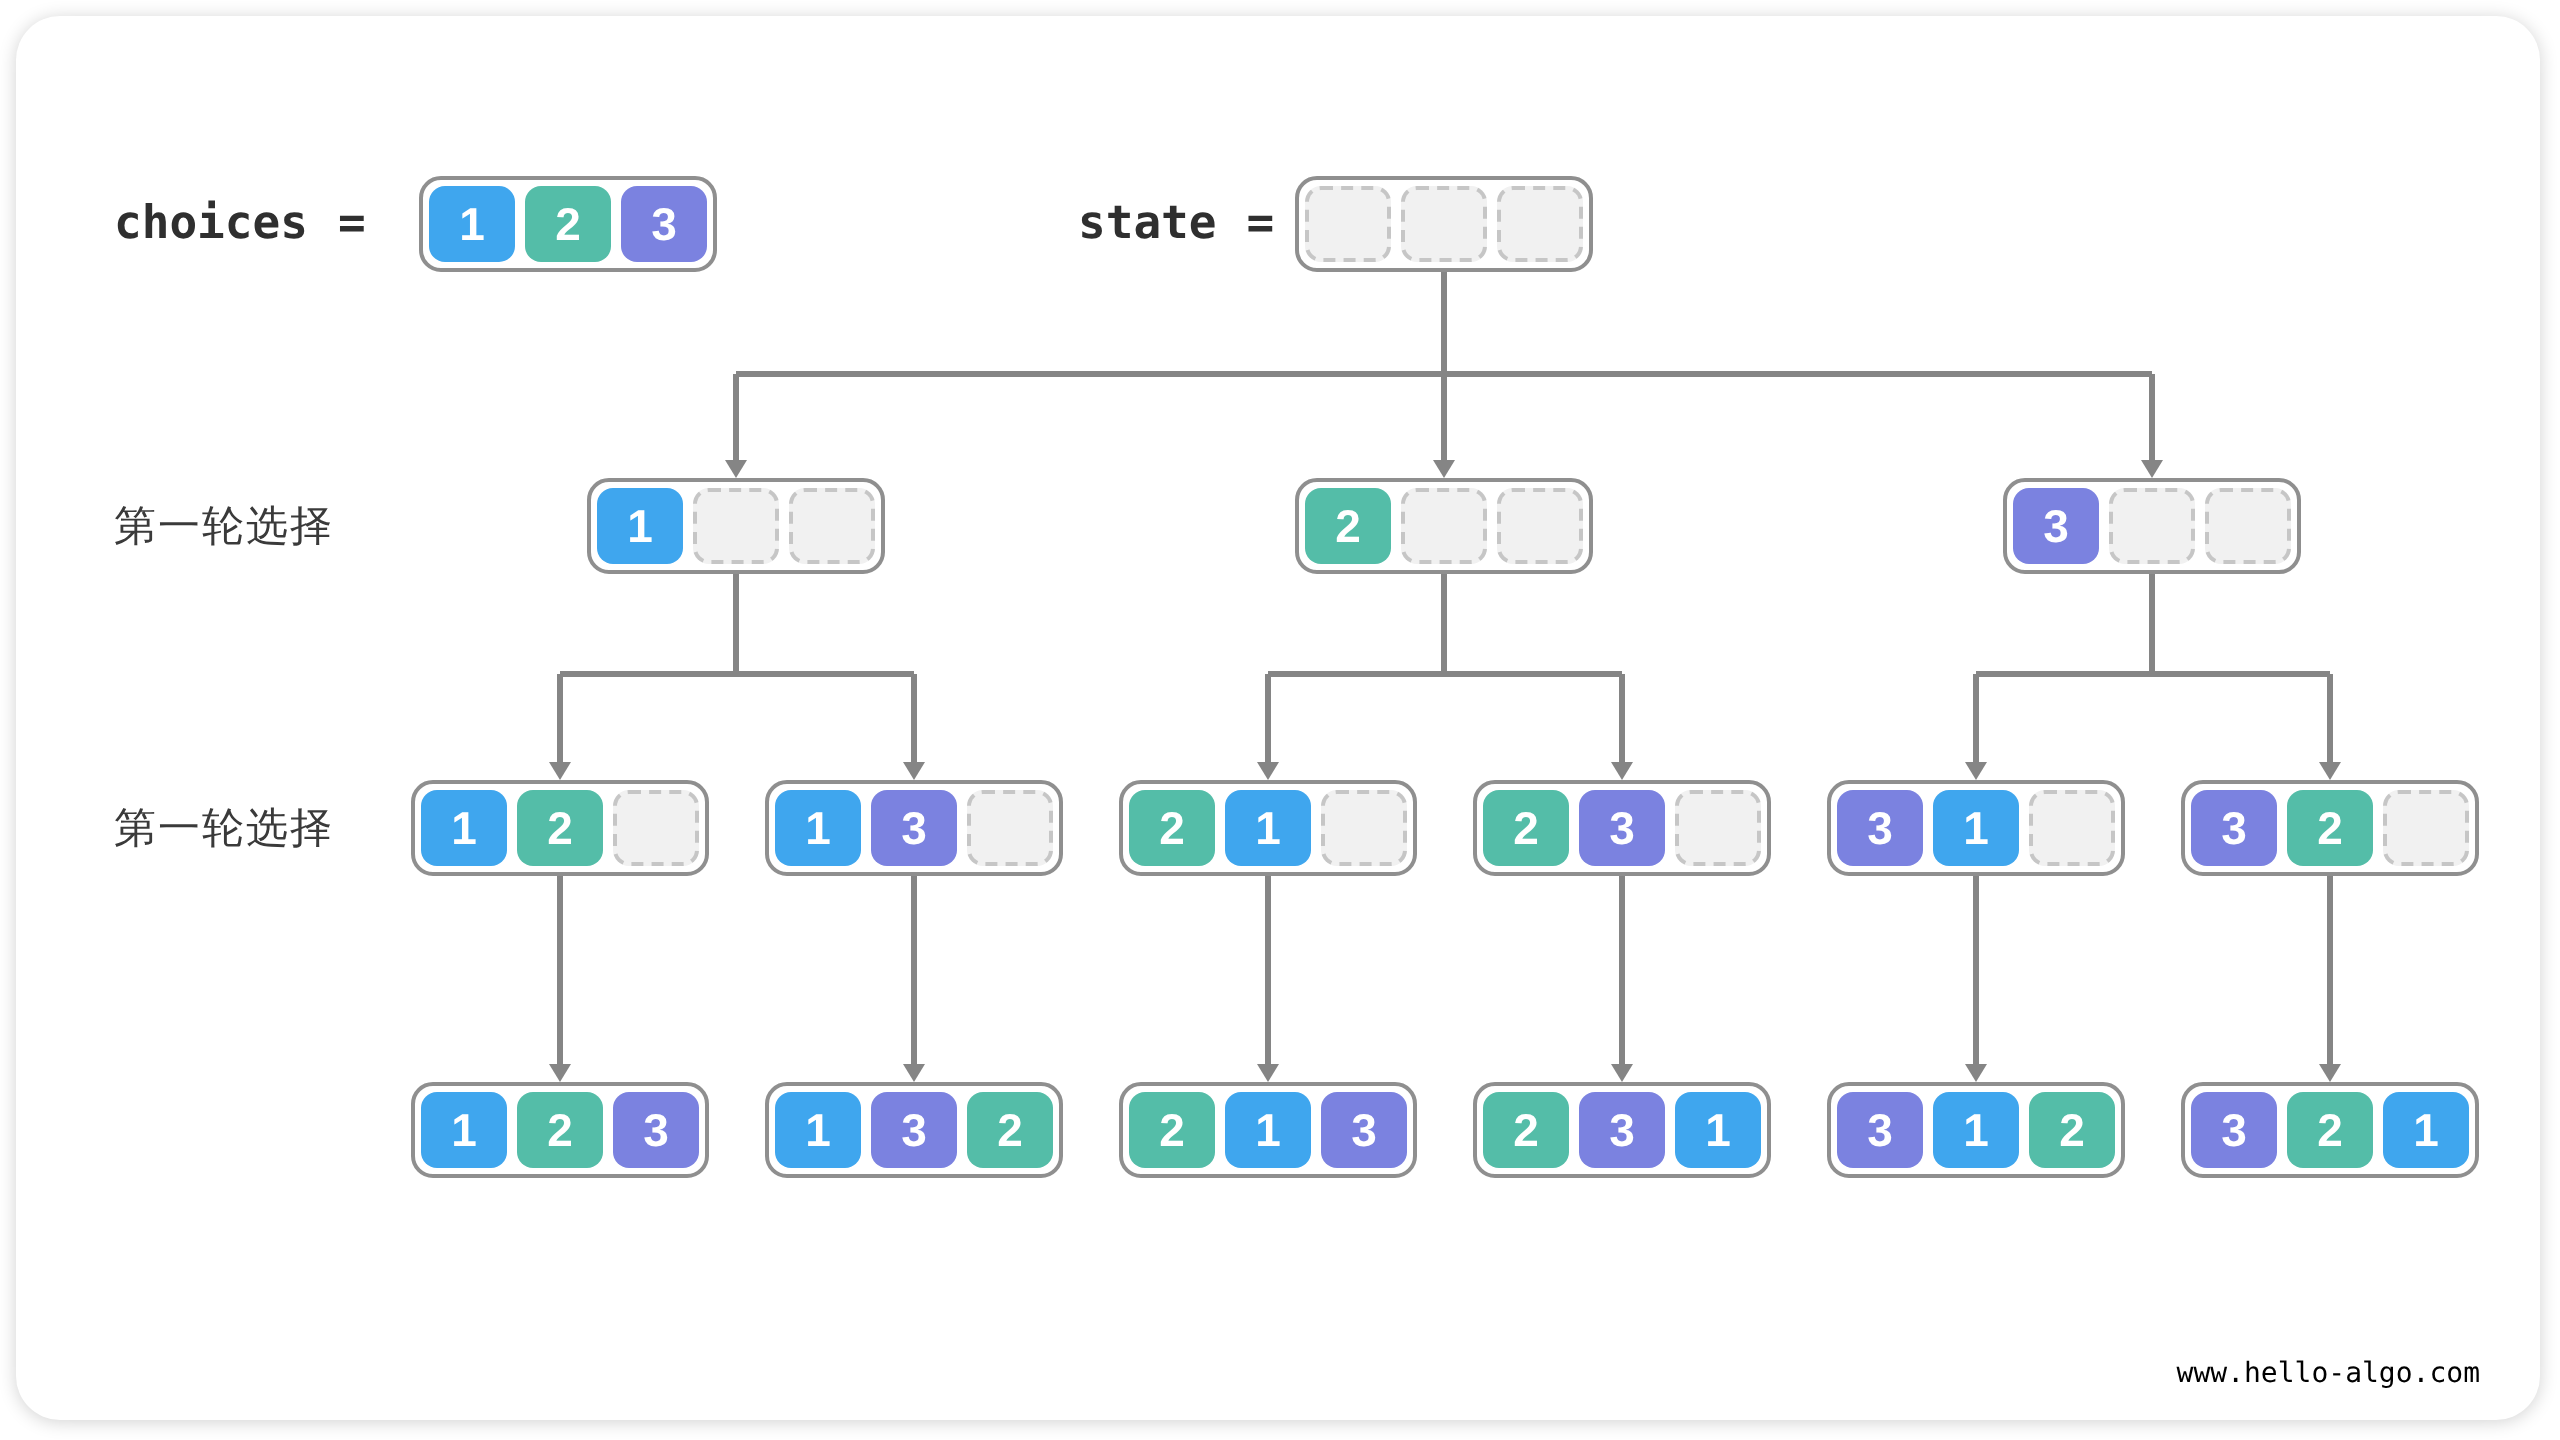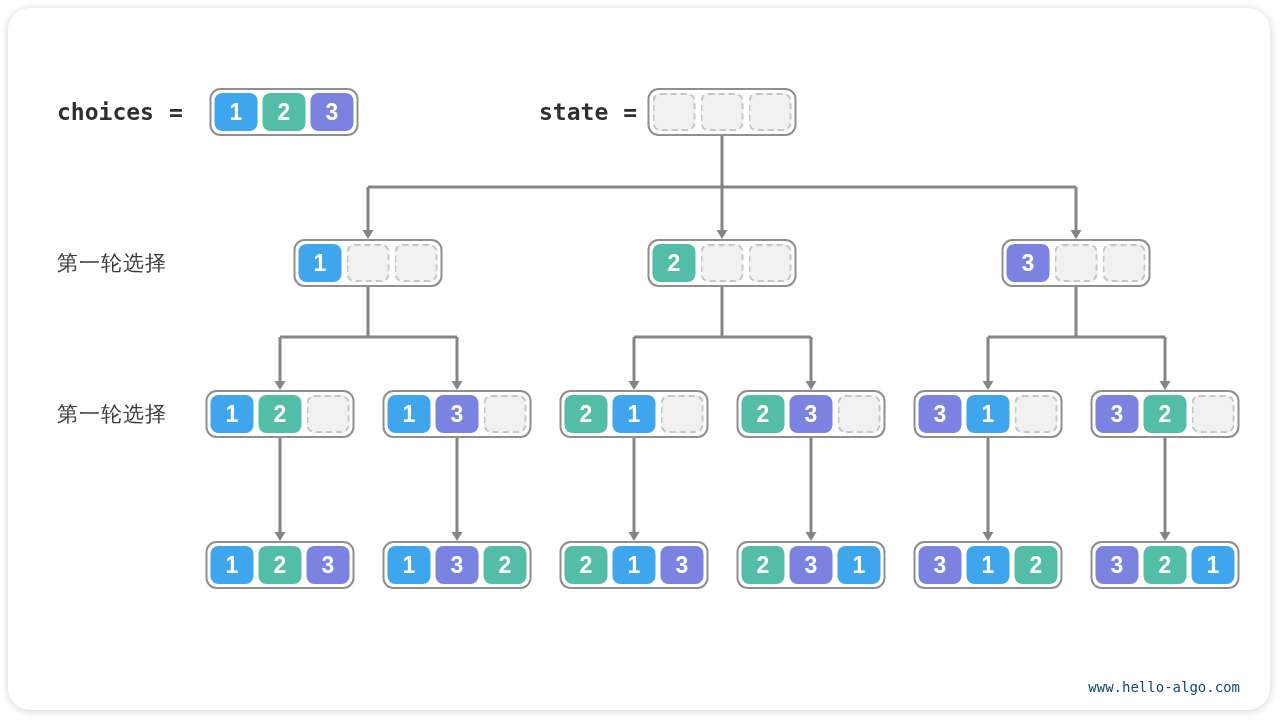--- a/index.html
+++ b/index.html
@@ -57,21 +57,21 @@
   .row-label {
     position: absolute; left: 57px; height: 48px;
     display: flex; align-items: center;
     font-size: 21px; color: #3a3a3a;
     letter-spacing: 1px;
   }
   .watermark {
     position: absolute;
     right: 40px; top: 679px;
     font-family: "DejaVu Sans Mono", monospace;
-    font-size: 14px; color: #0c4a6e;
+    font-size: 14px; color: #000000;
   }
 </style>
 </head>
 <body>
 
 <div class="card"></div>
 
 <div class="stage">
 
   <svg id="connectors" width="1280" height="720">

